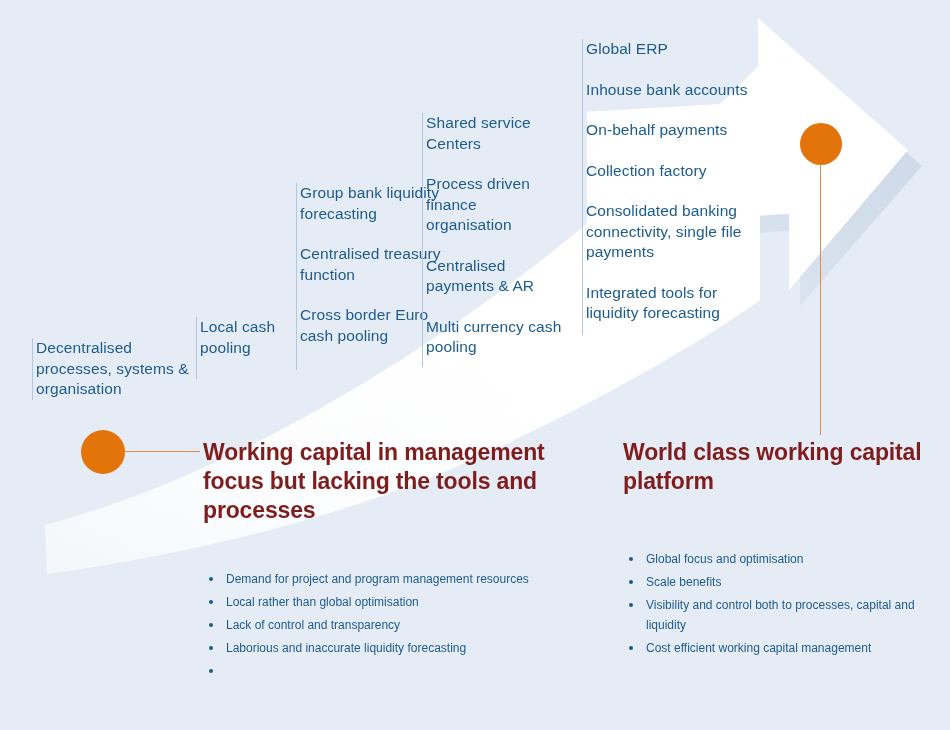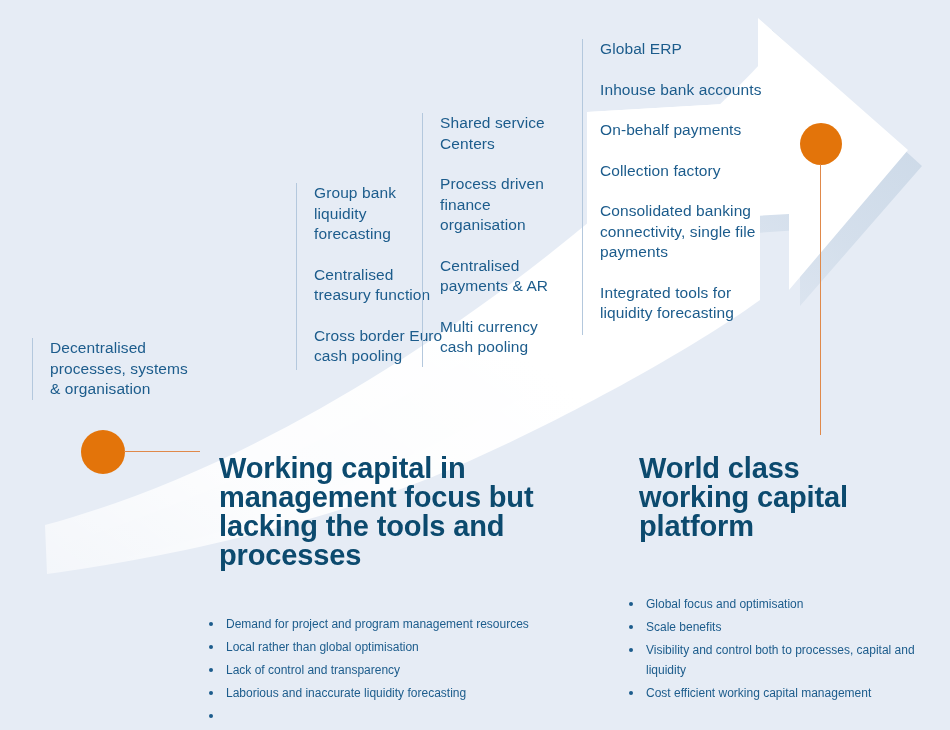--- a/index.html
+++ b/index.html
@@ -36,21 +36,21 @@
     letter-spacing: 0.1px;
   }
   .stage-col .rule {
     position: absolute;
     left: 0;
     top: 0;
     width: 1px;
     background: #b4c8dd;
   }
   .stage-col .items {
-    padding-left: 18px;
+    padding-left: 4px;
   }
   .stage-item {
     margin-bottom: 20px;
   }
   .stage-item:last-child { margin-bottom: 0; }
 
   #col-1 { left: 32px;  top: 338px; width: 160px; }
   #col-2 { left: 196px; top: 317px; width: 100px; }
   #col-3 { left: 296px; top: 183px; width: 150px; }
   #col-4 { left: 422px; top: 113px; width: 140px; }
@@ -98,26 +98,26 @@
   }
 
   
   .panel {
     position: absolute;
   }
   #panel-left  { left: 203px; top: 438px; width: 378px; }
   #panel-right { left: 623px; top: 438px; width: 300px; }
 
   .panel-title {
-    font-size: 29px;
+    font-size: 23px;
     font-weight: bold;
     line-height: 29px;
-    color: #0c4a6e;
+    color: #7f1d1d;
     letter-spacing: -0.15px;
-    margin: 16px;
+    margin: 0;
   }
   .panel-list {
     list-style: none;
     margin: 0;
     padding: 0;
   }
   #panel-left  .panel-list { margin-top: 44px; padding-left: 0; }
   #panel-right .panel-list { margin-top: 53px; padding-left: 0; }
 
   .panel-list li {
@@ -178,20 +178,26 @@
     </g>
   </svg>
 
   <div class="stage-col" id="col-1">
     <div class="rule"></div>
     <div class="items">
       <div class="stage-item">Decentralised processes, systems &amp; organisation</div>
     </div>
   </div>
 
+  <div class="stage-col" id="col-2">
+    <div class="rule"></div>
+    <div class="items">
+      <div class="stage-item">Local cash pooling</div>
+    </div>
+  </div>
 
   <div class="stage-col" id="col-3">
     <div class="rule"></div>
     <div class="items">
       <div class="stage-item">Group bank liquidity forecasting</div>
       <div class="stage-item">Centralised treasury function</div>
       <div class="stage-item">Cross border Euro cash pooling</div>
     </div>
   </div>
 

